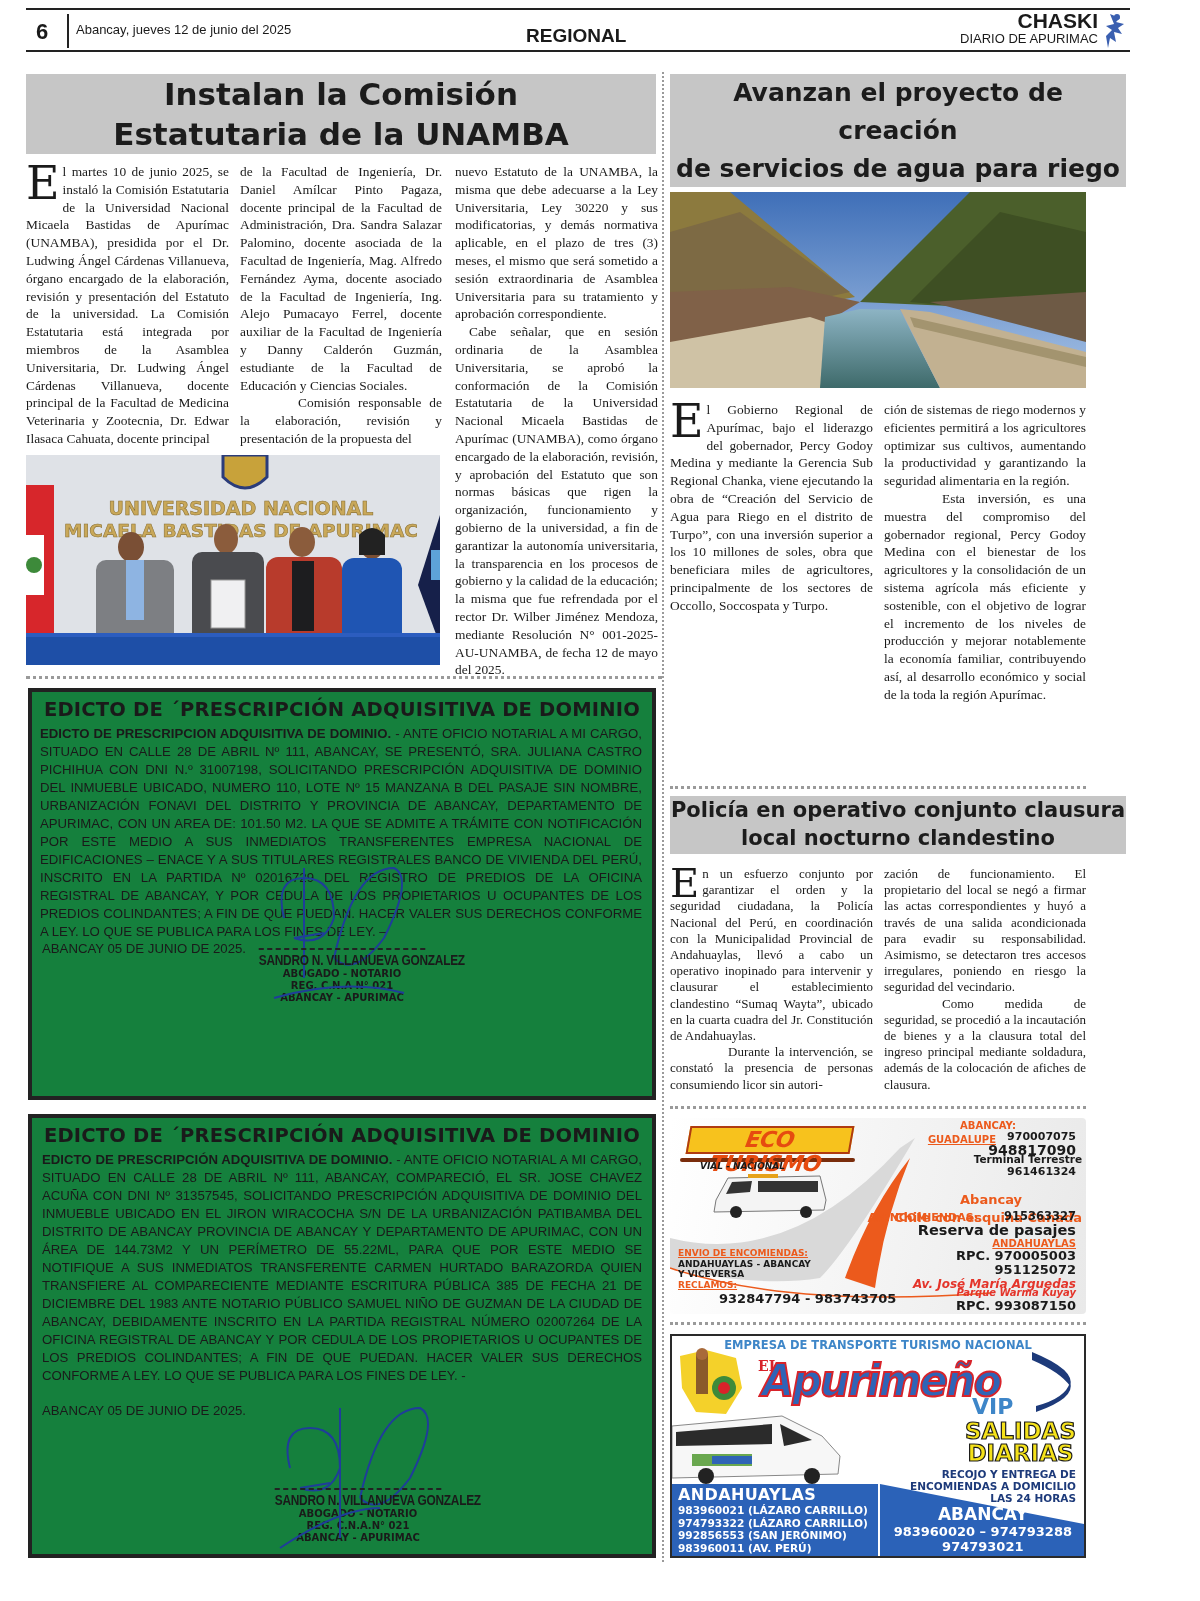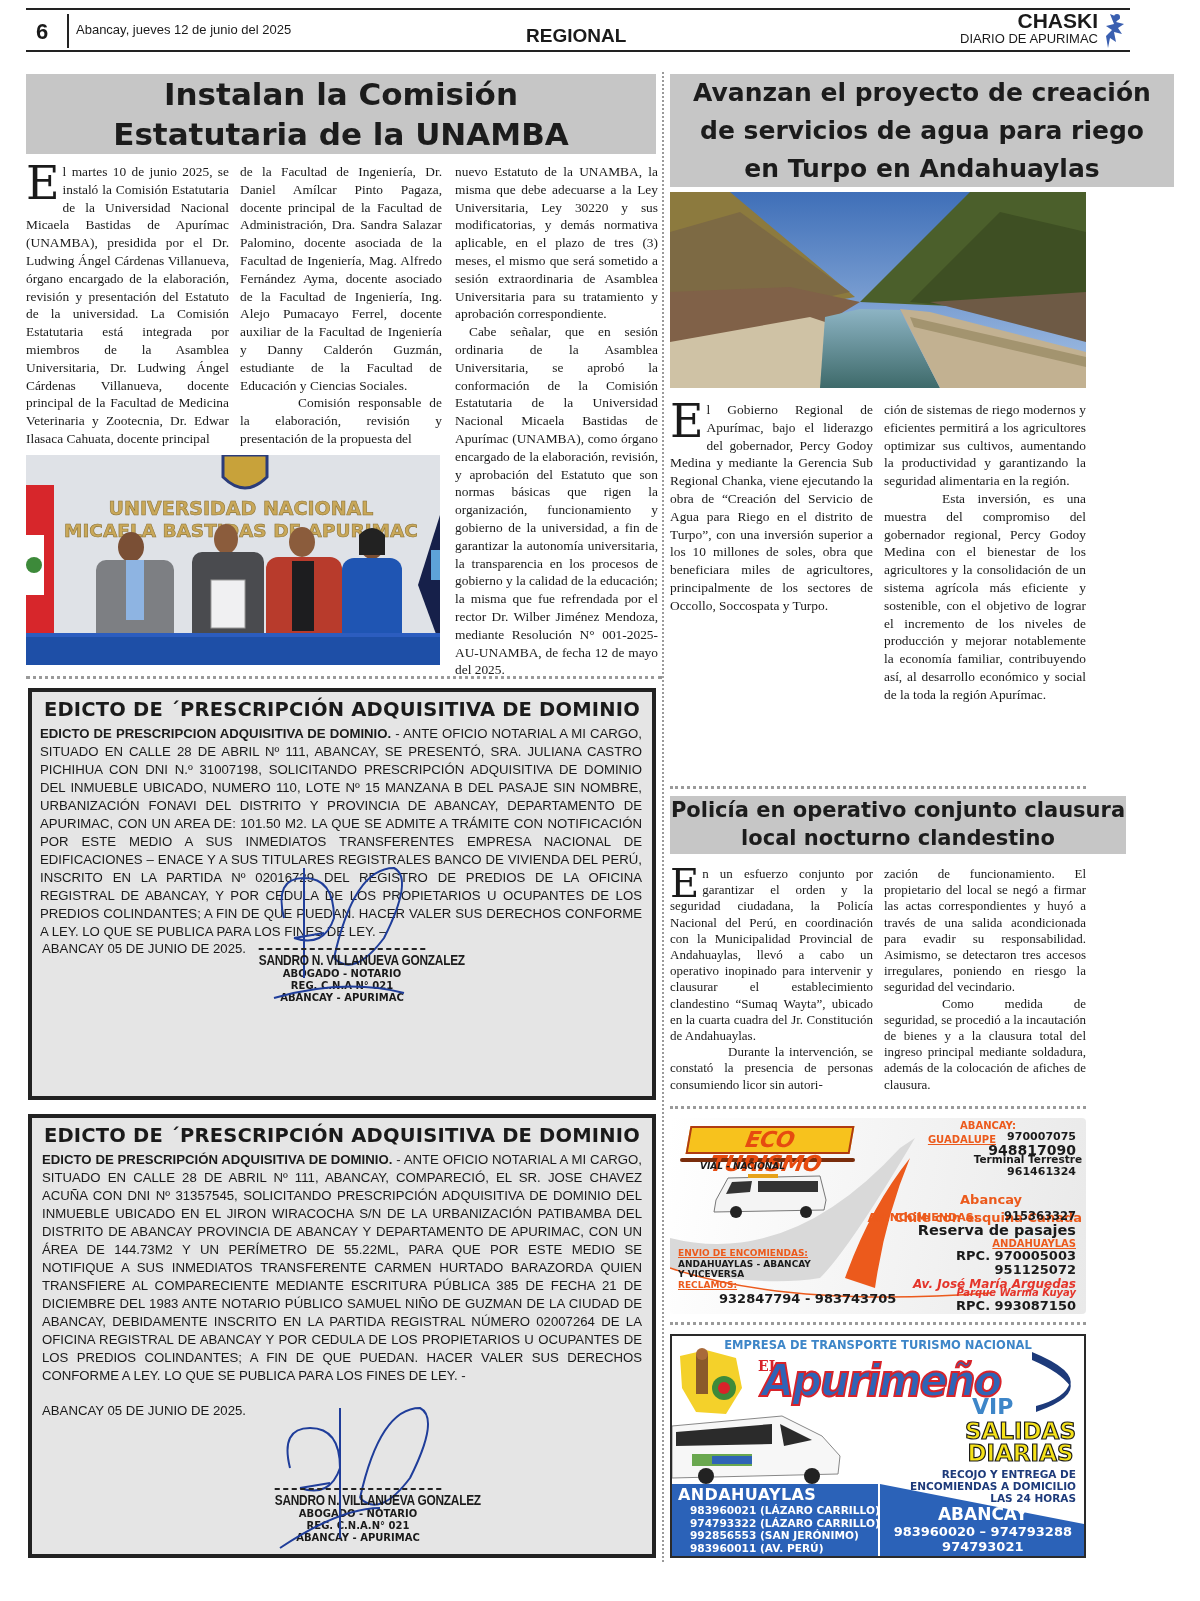--- a/index.html
+++ b/index.html
@@ -15,21 +15,21 @@
   .mast .section { position: absolute; left: 500px; top: 15px; font: bold 19px "Liberation Sans", sans-serif; }
   .mast .brand { position: absolute; right: 32px; top: 0px; text-align: right; }
   .mast .brand .b1 { font: bold 21px "Liberation Sans", sans-serif; line-height: 22px; }
   .mast .brand .b2 { font: 13px "Liberation Sans", sans-serif; line-height: 14px; }
   .mast .logo { position: absolute; right: 2px; top: 2px; width: 26px; height: 38px; }
 
   
   .hl { position: absolute; background: #c6c6c6; color: #1c1c1c; text-align: center;
         font-family: "DejaVu Sans", sans-serif; font-weight: bold; }
   .hl1 { left: 26px; top: 74px; width: 630px; height: 80px; font-size: 31px; line-height: 40px; padding-top: 0; }
-  .hl2 { left: 670px; top: 74px; width: 504px; height: 113px; font-size: 25px; line-height: 38px; }
+  .hl2 { left: 670px; top: 74px; width: 456px; height: 113px; font-size: 25px; line-height: 38px; }
   .hl3 { left: 670px; top: 796px; width: 456px; height: 58px; font-size: 21px; line-height: 28px; }
 
   
   .col { position: absolute; font-size: 13.4px; line-height: 17.8px; text-align: justify; hyphens: auto; }
   .col p { text-indent: 0; }
   .col p + p { text-indent: 14px; }
   .drop { float: left; font-size: 46px; line-height: 36px; margin: 2px 3px 0 0; font-family: "DejaVu Serif", serif; }
   .c1 { left: 26px; top: 163px; width: 203px; }
   .c2 { left: 240px; top: 163px; width: 202px; }
   .c3 { left: 455px; top: 163px; width: 203px; }
@@ -41,21 +41,21 @@
   
   .photo1 { position: absolute; left: 26px; top: 455px; width: 414px; height: 210px; overflow: hidden;
             background: linear-gradient(#e6e8ec, #d8dbe0); }
   .photo2 { position: absolute; left: 670px; top: 192px; width: 416px; height: 196px; overflow: hidden; }
 
   
   .dots-h { position: absolute; height: 3px; border-top: 3px dotted #9a9a9a; }
   .dots-v { position: absolute; width: 2px; border-left: 2px dotted #9a9a9a; }
 
   
-  .edict { position: absolute; left: 28px; width: 628px; border: 4px solid #222; background: #e5e5e5; }
+  .edict { position: absolute; left: 28px; width: 628px; border: 4px solid #222; background: #15803d; }
   .e1 { top: 688px; height: 412px; }
   .e2 { top: 1114px; height: 444px; }
   .edict .etitle { font: bold 19.5px "DejaVu Sans", sans-serif; text-align: center; margin-top: 6px; color: #1a1a1a; letter-spacing: 0.2px; }
   .edict .ebody { font: 13.2px "Liberation Sans", sans-serif; line-height: 18px; text-align: justify; padding: 4px 10px 0 10px; text-transform: uppercase; }
   .e1 .ebody { padding-left: 8px; }
   .edict .ebody b { font-weight: bold; }
   .edict .edate { font: 13.2px "Liberation Sans", sans-serif; padding: 0 10px; }
   .sig { position: absolute; text-align: center; }
   .sig .name { font: 14px "Liberation Sans", sans-serif; font-weight: bold; letter-spacing: -0.3px; transform: scaleX(0.85); border-top: 2px dashed #222; padding-top: 2px; white-space: nowrap; }
   .sig .l { font: bold 10px "DejaVu Sans", sans-serif; line-height: 12px; }
@@ -81,21 +81,21 @@
   .ap-logo { position: absolute; left: 90px; top: 18px; font: italic bold 45px "DejaVu Sans", sans-serif;
              color: #2f64b6; -webkit-text-stroke: 2px #d8232a; letter-spacing: -2px; transform: scaleX(0.92); transform-origin: left; }
   .ap-el { position: absolute; left: 86px; top: 22px; font: bold 14px "DejaVu Serif", serif; color: #d8232a; }
   .ap-vip { position: absolute; left: 300px; top: 58px; font: bold 22px "DejaVu Sans", sans-serif; color: #3e86c8; }
   .ap-salidas { position: absolute; right: 8px; top: 84px; text-align: center; font: bold 23px "DejaVu Sans", sans-serif;
                 color: #f5e21a; -webkit-text-stroke: 1.2px #1a1a1a; line-height: 22px; }
   .ap-recojo { position: absolute; right: 8px; top: 132px; text-align: right; font: bold 10.5px "DejaVu Sans", sans-serif; color: #1d3a7a; line-height: 12px; }
   .ap-band { position: absolute; left: 0; bottom: 0; width: 100%; height: 78px; }
   .ap-left { position: absolute; left: 6px; bottom: 2px; color: #fff; font-family: "DejaVu Sans", sans-serif; }
   .ap-left .h { font: bold 16px "DejaVu Sans", sans-serif; letter-spacing: 0.4px; line-height: 18px; }
-  .ap-left .t { font: bold 10.6px "DejaVu Sans", sans-serif; line-height: 12.5px; white-space: nowrap; margin-left: 12px; }
+  .ap-left .t { font: bold 10.6px "DejaVu Sans", sans-serif; line-height: 12.5px; white-space: nowrap; }
   .ap-right { position: absolute; right: 12px; bottom: 2px; color: #fff; text-align: center; font-family: "DejaVu Sans", sans-serif; }
   .ap-right .h { font: bold 17px "DejaVu Sans", sans-serif; line-height: 19px; }
   .ap-right .t { font: bold 13px "DejaVu Sans", sans-serif; line-height: 15px; white-space: nowrap; }
 </style>
 </head>
 <body>
 
 <header class="mast">
   <span class="pnum">6</span>
   <span class="vbar"></span>

